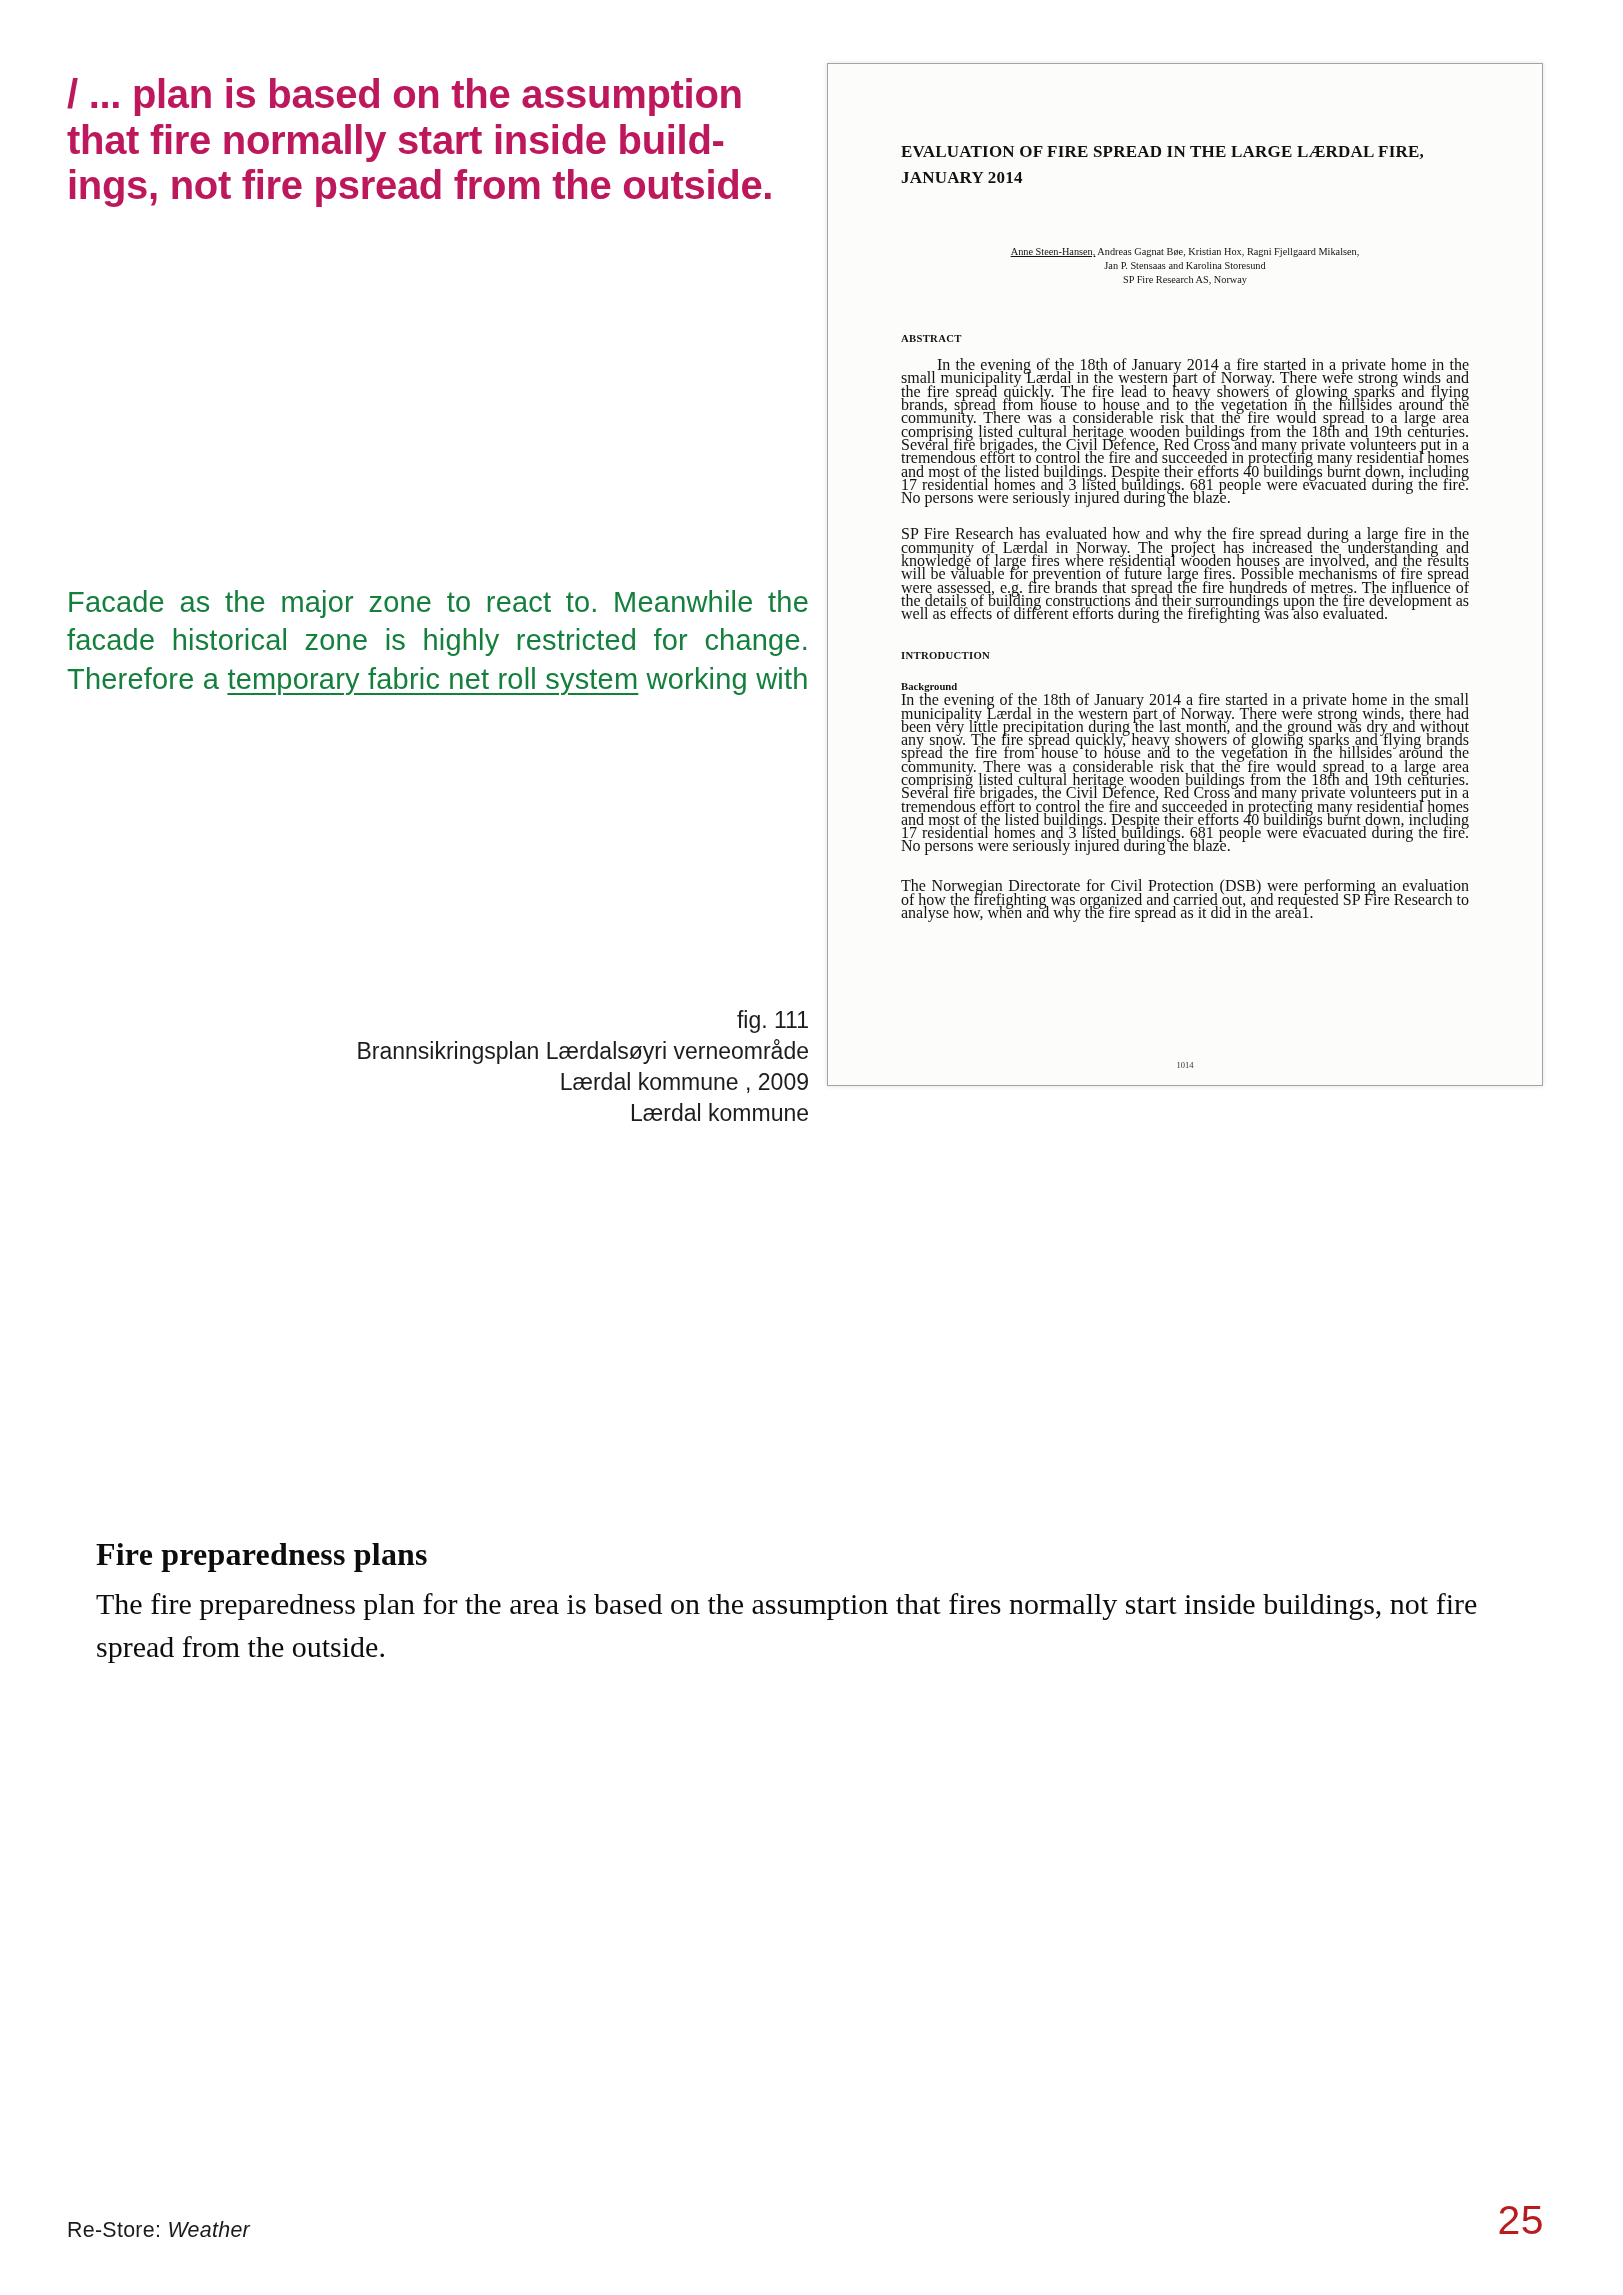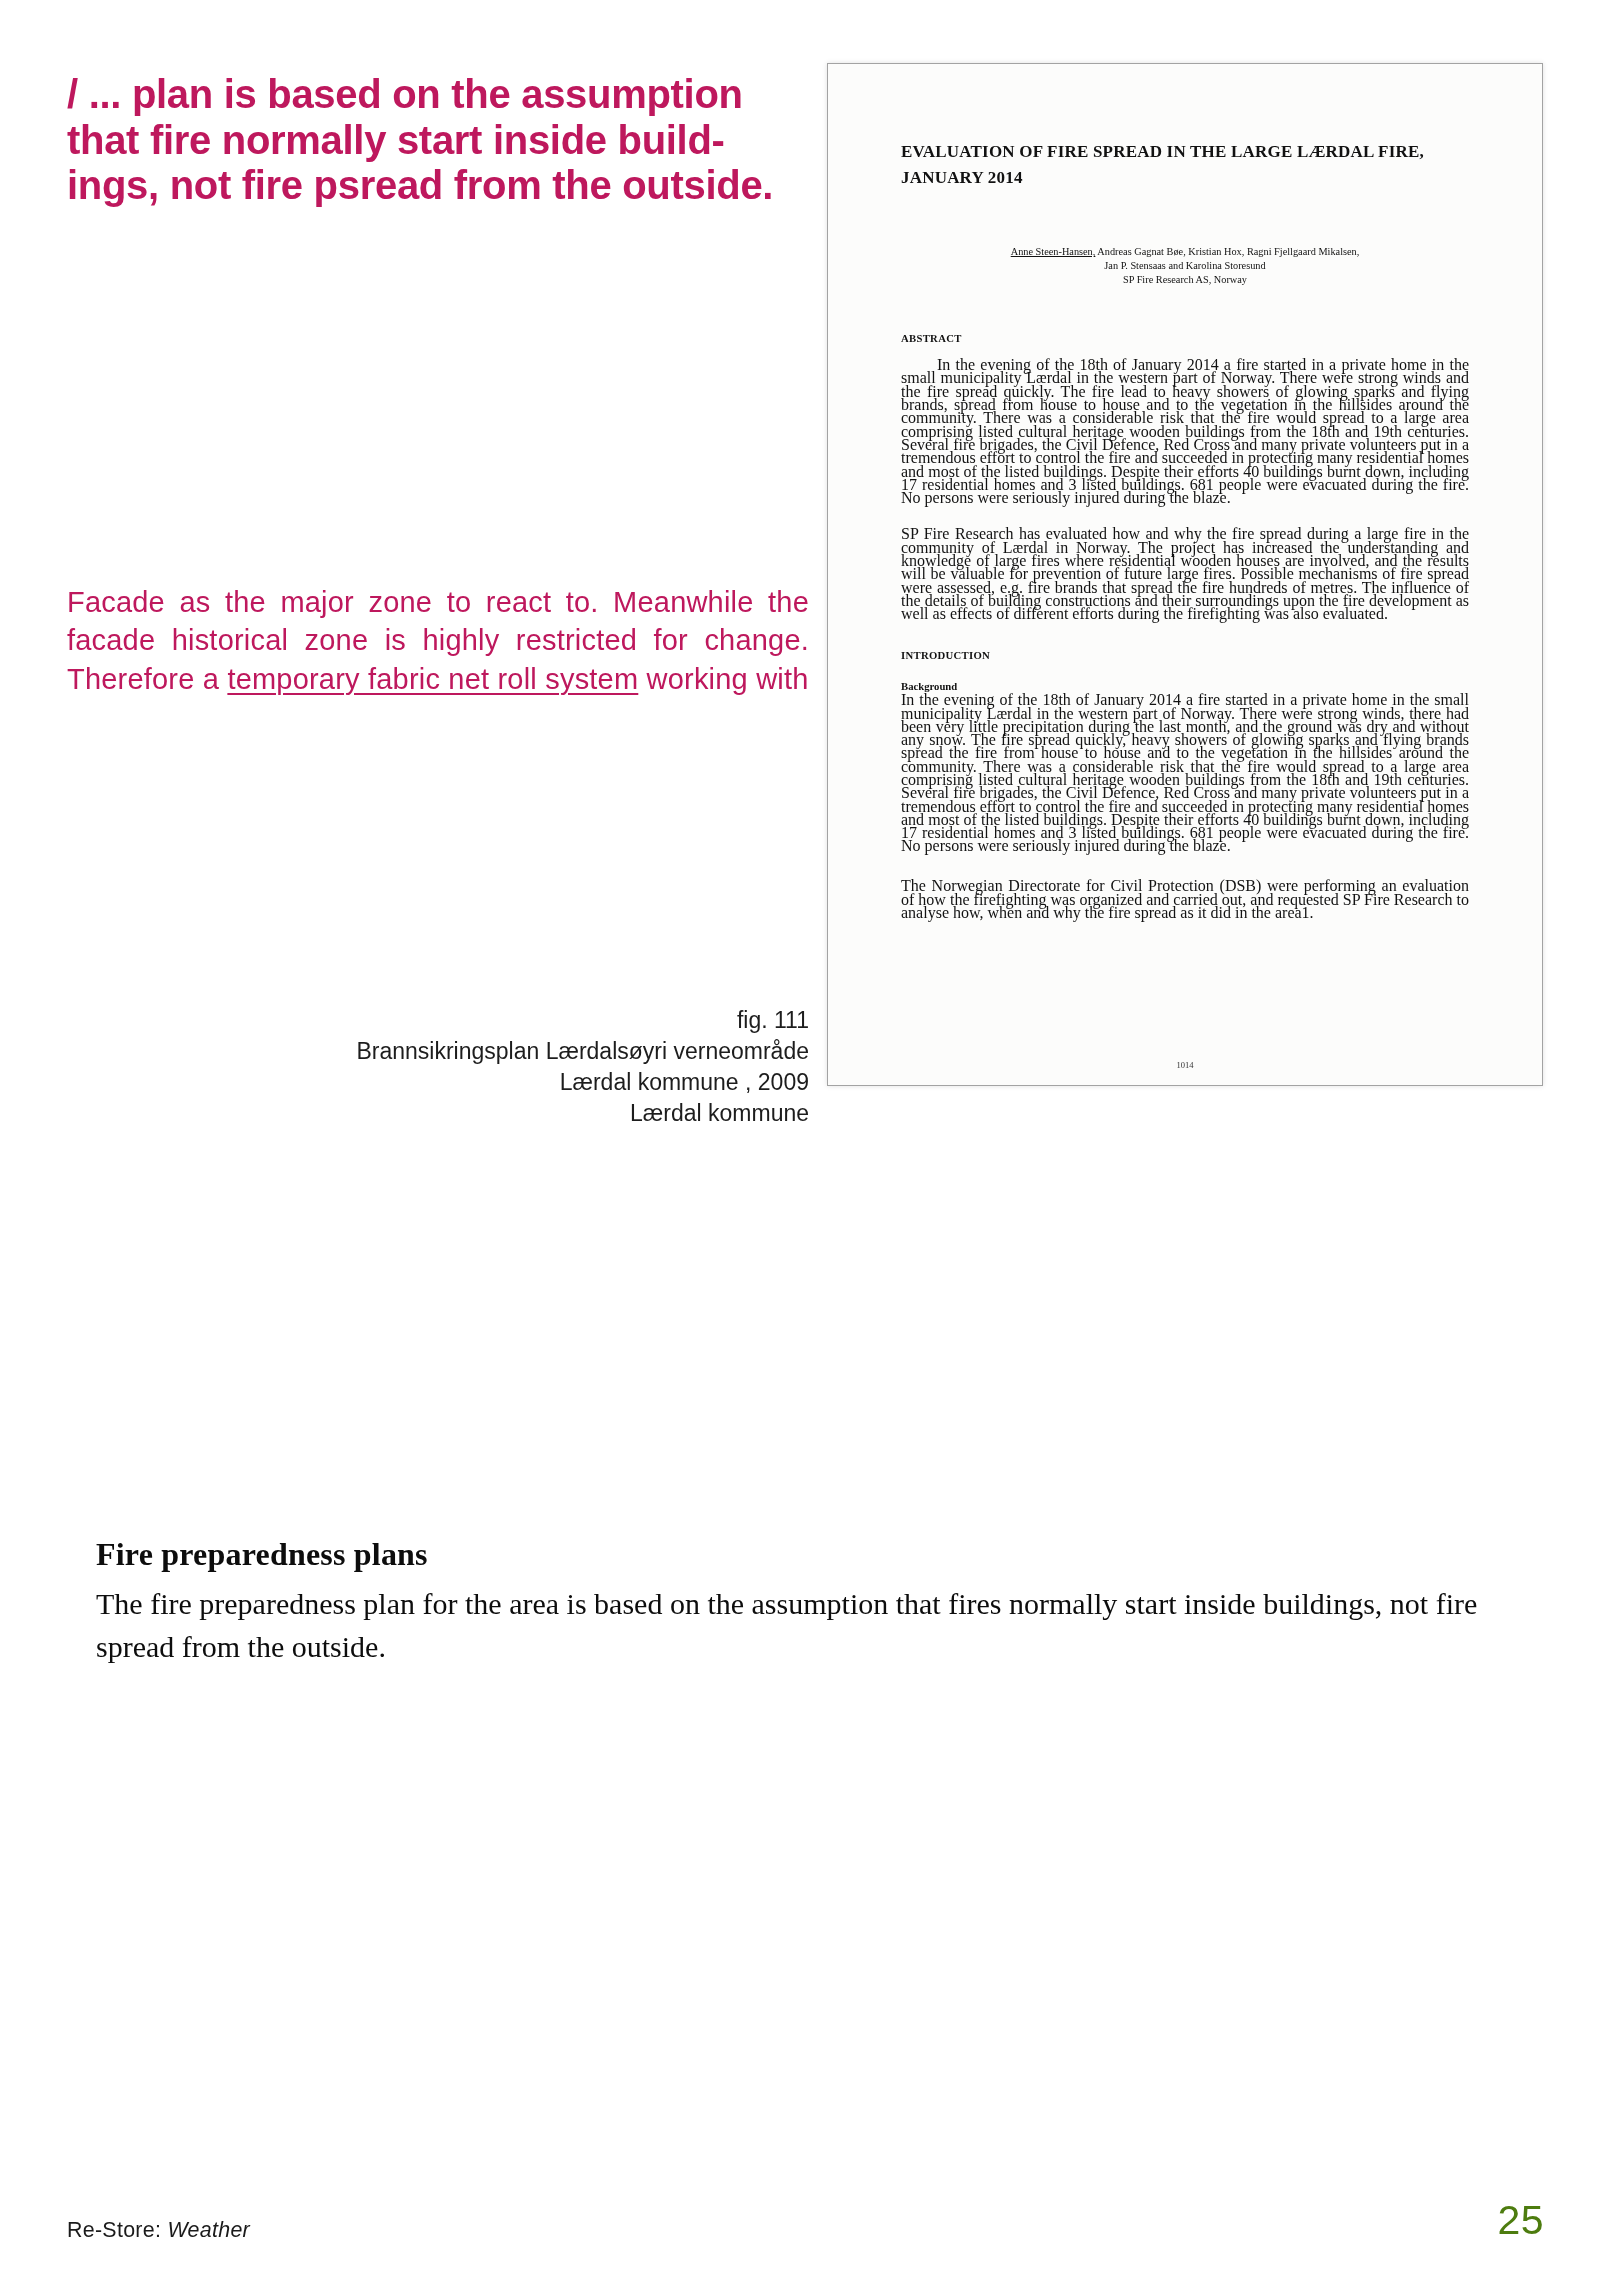--- a/index.html
+++ b/index.html
@@ -28,21 +28,21 @@
   }
 
   
   .facade-par {
     position: absolute;
     left: 67px;
     top: 583px;
     width: 742px;
     font-size: 29px;
     line-height: 1.32;
-    color: #be185d;
+    color: #15803d;
     text-align: justify;
     letter-spacing: 0.2px;
   }
   .facade-par .u {
     text-decoration: underline;
     text-decoration-thickness: 1.7px;
     text-underline-offset: 4.3px;
   }
 
   
@@ -144,21 +144,21 @@
     font-size: 21.4px;
     color: #1b1b1b;
     letter-spacing: 0.3px;
   }
   .footer-left .it { font-style: italic; }
   .page-number {
     position: absolute;
     right: 79px;
     top: 2197px;
     font-size: 41px;
-    color: #4d7c0f;
+    color: #b91c1c;
     letter-spacing: 0.4px;
   }
 </style>
 </head>
 <body>
 
 <div id="page">
 
   <div class="headline">
     <div>/ ... plan is based on the assumption</div>

